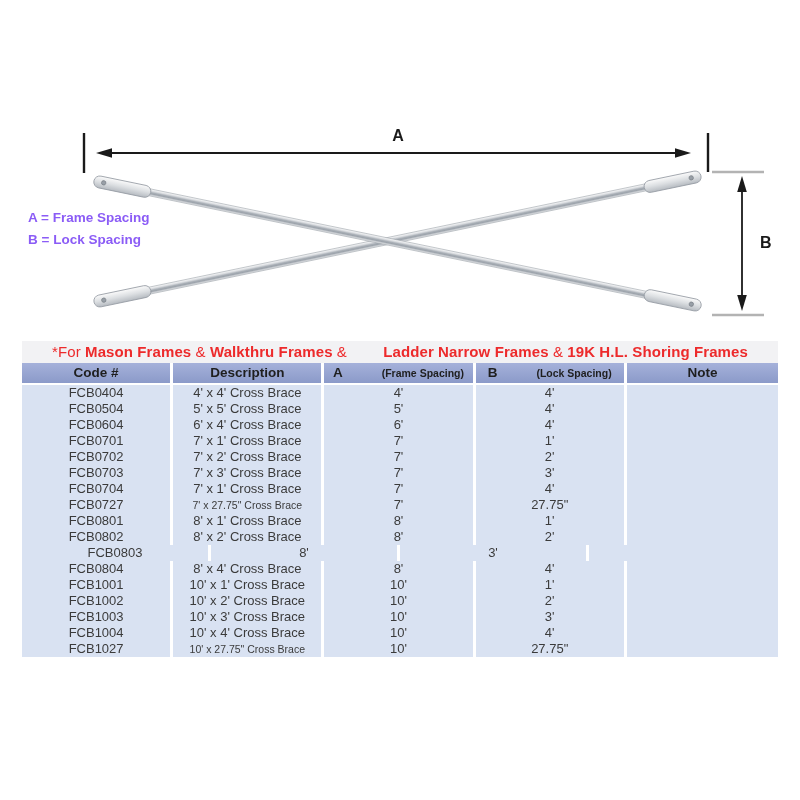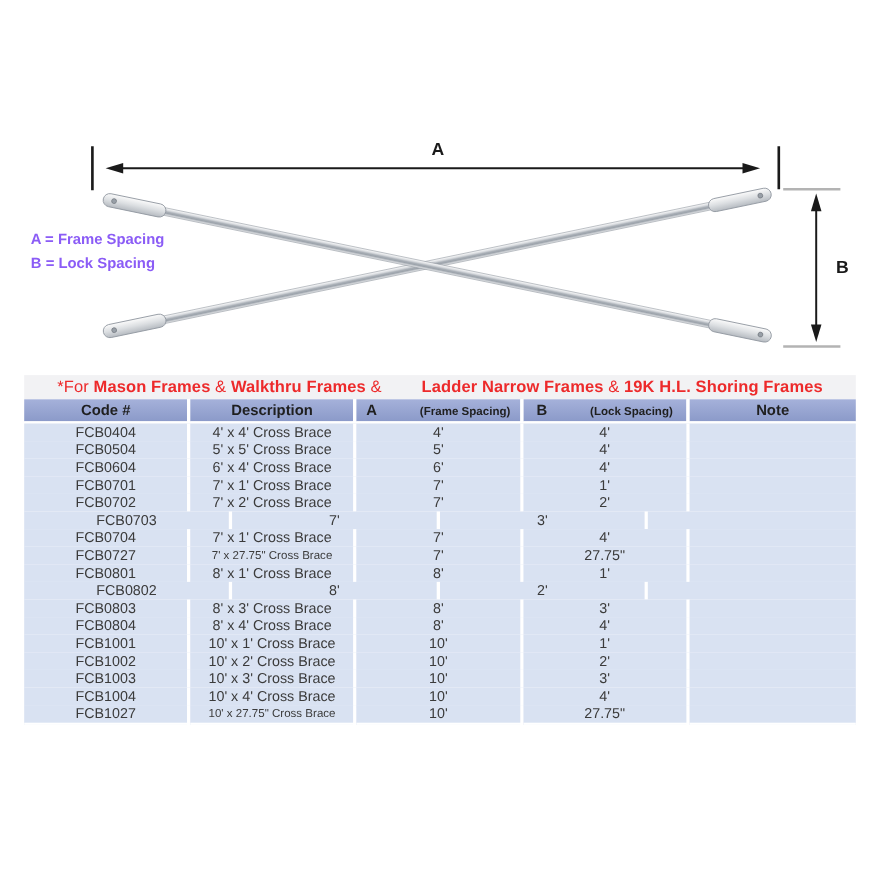--- a/index.html
+++ b/index.html
@@ -141,20 +141,21 @@
         </div>
         <div class="tr">
           <div class="td code">FCB0702</div>
           <div class="td desc">7' x 2' Cross Brace</div>
           <div class="td a">7'</div>
           <div class="td b">2'</div>
           <div class="td note"></div>
         </div>
         <div class="tr">
           <div class="td code">FCB0703</div>
+          <div class="td desc">7' x 3' Cross Brace</div>
           <div class="td a">7'</div>
           <div class="td b">3'</div>
           <div class="td note"></div>
         </div>
         <div class="tr">
           <div class="td code">FCB0704</div>
           <div class="td desc">7' x 1' Cross Brace</div>
           <div class="td a">7'</div>
           <div class="td b">4'</div>
           <div class="td note"></div>
@@ -168,27 +169,27 @@
         </div>
         <div class="tr">
           <div class="td code">FCB0801</div>
           <div class="td desc">8' x 1' Cross Brace</div>
           <div class="td a">8'</div>
           <div class="td b">1'</div>
           <div class="td note"></div>
         </div>
         <div class="tr">
           <div class="td code">FCB0802</div>
+          <div class="td desc">8' x 2' Cross Brace</div>
           <div class="td a">8'</div>
           <div class="td b">2'</div>
           <div class="td note"></div>
         </div>
         <div class="tr">
           <div class="td code">FCB0803</div>
-          <div class="td desc">8' x 3' Cross Brace</div>
           <div class="td a">8'</div>
           <div class="td b">3'</div>
           <div class="td note"></div>
         </div>
         <div class="tr">
           <div class="td code">FCB0804</div>
           <div class="td desc">8' x 4' Cross Brace</div>
           <div class="td a">8'</div>
           <div class="td b">4'</div>
           <div class="td note"></div>

